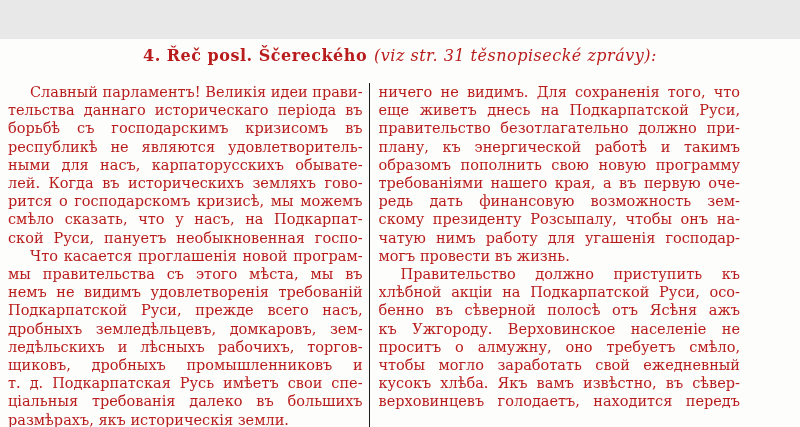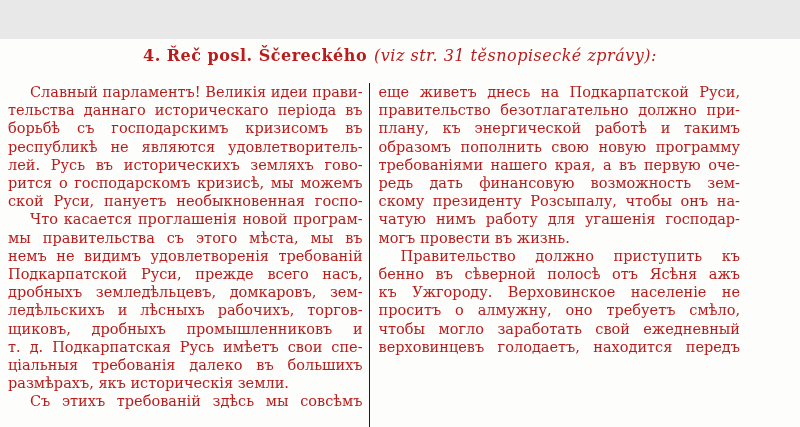--- a/index.html
+++ b/index.html
@@ -58,22 +58,24 @@
   </div>
 
   <div class="cols">
 
     <div class="col left">
       <div class="para">
         <div class="line indent">Славный парламентъ! Великія идеи прави-</div>
         <div class="line">тельства даннаго историческаго періода въ</div>
         <div class="line">борьбѣ съ господарскимъ кризисомъ въ</div>
         <div class="line">республикѣ не являются удовлетворитель-</div>
-        <div class="line">лей. Русь въ историческихъ земляхъ гово-</div>
+        <div class="line">ными для насъ, карпаторусскихъ обывате-</div>
+        <div class="line">лей. Когда въ историческихъ земляхъ гово-</div>
         <div class="line">рится о господарскомъ кризисѣ, мы можемъ</div>
+        <div class="line">смѣло сказать, что у насъ, на Подкарпат-</div>
         <div class="line">ской Руси, пануетъ необыкновенная госпо-</div>
       </div>
       <div class="para">
         <div class="line indent">Что касается проглашенія новой програм-</div>
         <div class="line">мы правительства съ этого мѣста, мы въ</div>
         <div class="line">немъ не видимъ удовлетворенія требованій</div>
         <div class="line">Подкарпатской Руси, прежде всего насъ,</div>
         <div class="line">дробныхъ земледѣльцевъ, домкаровъ, зем-</div>
         <div class="line">ледѣльскихъ и лѣсныхъ рабочихъ, торгов-</div>
         <div class="line">щиковъ, дробныхъ промышленниковъ и</div>
@@ -83,34 +85,37 @@
       </div>
       <div class="para">
         <div class="line indent">Съ этихъ требованій здѣсь мы совсѣмъ</div>
       </div>
     </div>
 
     <div class="divider"></div>
 
     <div class="col right">
       <div class="para">
+        <div class="line">ничего не видимъ. Для сохраненія того, что</div>
         <div class="line">еще живетъ днесь на Подкарпатской Руси,</div>
         <div class="line">правительство безотлагательно должно при-</div>
         <div class="line">плану, къ энергической работѣ и такимъ</div>
         <div class="line">образомъ пополнить свою новую программу</div>
         <div class="line">требованіями нашего края, а въ первую оче-</div>
         <div class="line">редь дать финансовую возможность зем-</div>
         <div class="line">скому президенту Розсыпалу, чтобы онъ на-</div>
         <div class="line">чатую нимъ работу для угашенія господар-</div>
         <div class="line end">могъ провести въ жизнь.</div>
       </div>
       <div class="para">
         <div class="line indent">Правительство должно приступить къ</div>
+        <div class="line">хлѣбной акціи на Подкарпатской Руси, осо-</div>
         <div class="line">бенно въ сѣверной полосѣ отъ Ясѣня ажъ</div>
         <div class="line">къ Ужгороду. Верховинское населеніе не</div>
         <div class="line">проситъ о алмужну, оно требуетъ смѣло,</div>
         <div class="line">чтобы могло заработать свой ежедневный</div>
+        <div class="line">кусокъ хлѣба. Якъ вамъ извѣстно, въ сѣвер-</div>
         <div class="line">верховинцевъ голодаетъ, находится передъ</div>
       </div>
     </div>
 
   </div>
 </div>
 
 </body></html>

